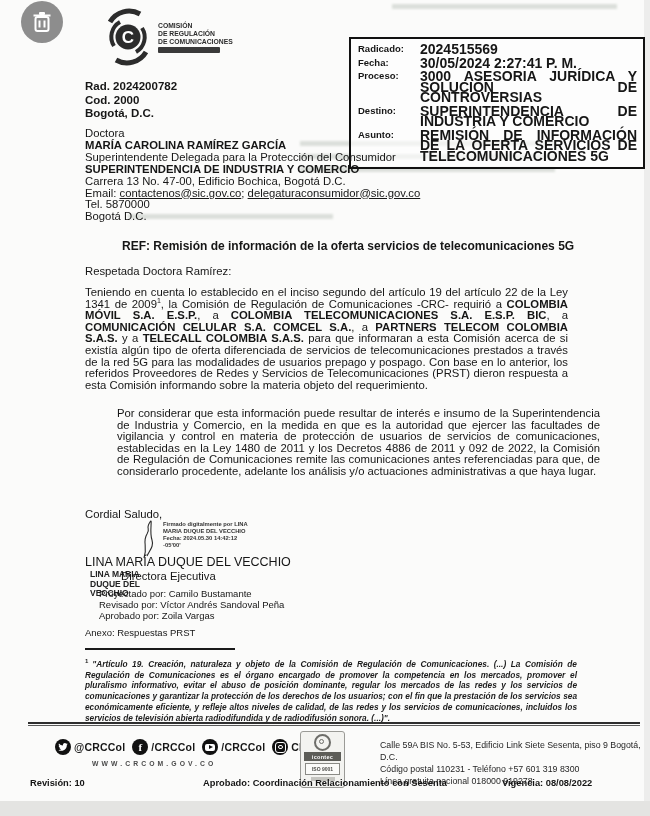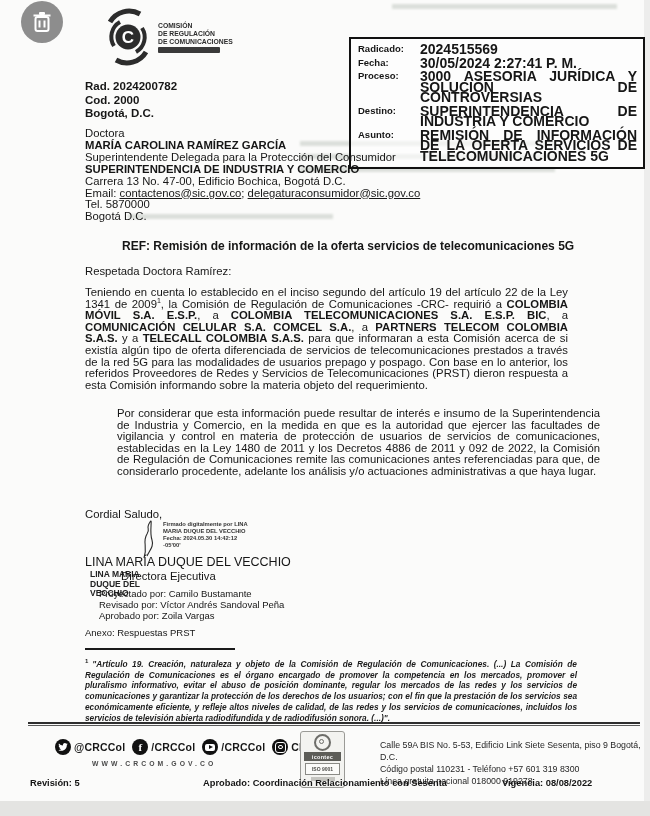--- a/index.html
+++ b/index.html
@@ -237,18 +237,18 @@
     <span class="ict-sub"></span>
   </div>
 
   <div class="abs address">
     <div>Calle 59A BIS No. 5-53, Edificio Link Siete Sesenta, piso 9 Bogotá, D.C.</div>
     <div>Código postal 110231 - Teléfono +57 601 319 8300</div>
     <div>Línea gratuita nacional 018000 919278</div>
   </div>
 
   <div class="abs bottom-bar">
-    <span class="bb-rev">Revisión: 5</span>
+    <span class="bb-rev">Revisión: 10</span>
     <span class="bb-app">Aprobado: Coordinación Relacionamiento con Sesenta</span>
     <span class="bb-vig">Vigencia: 08/08/2022</span>
   </div>
 
 </div>
 
 </body></html>

